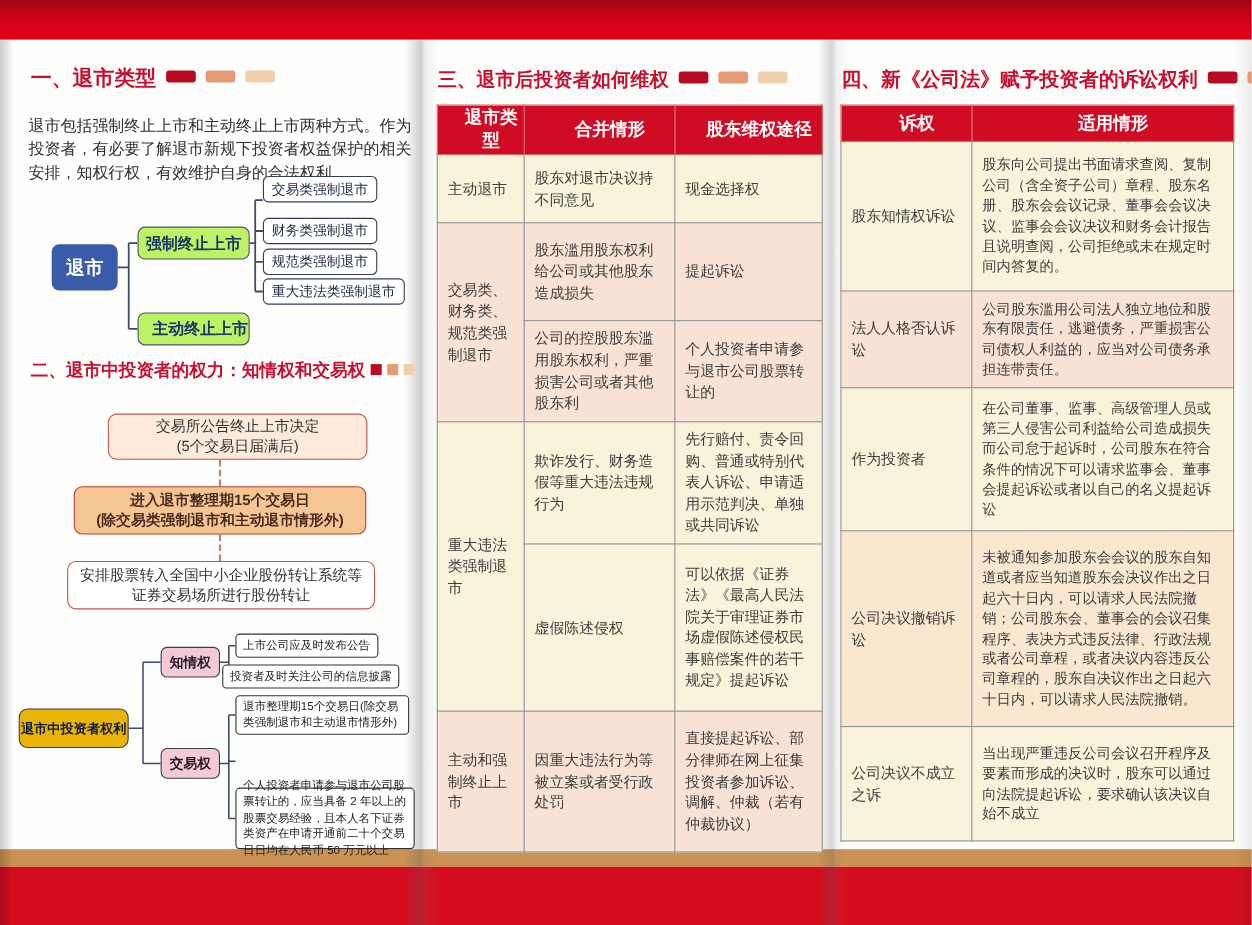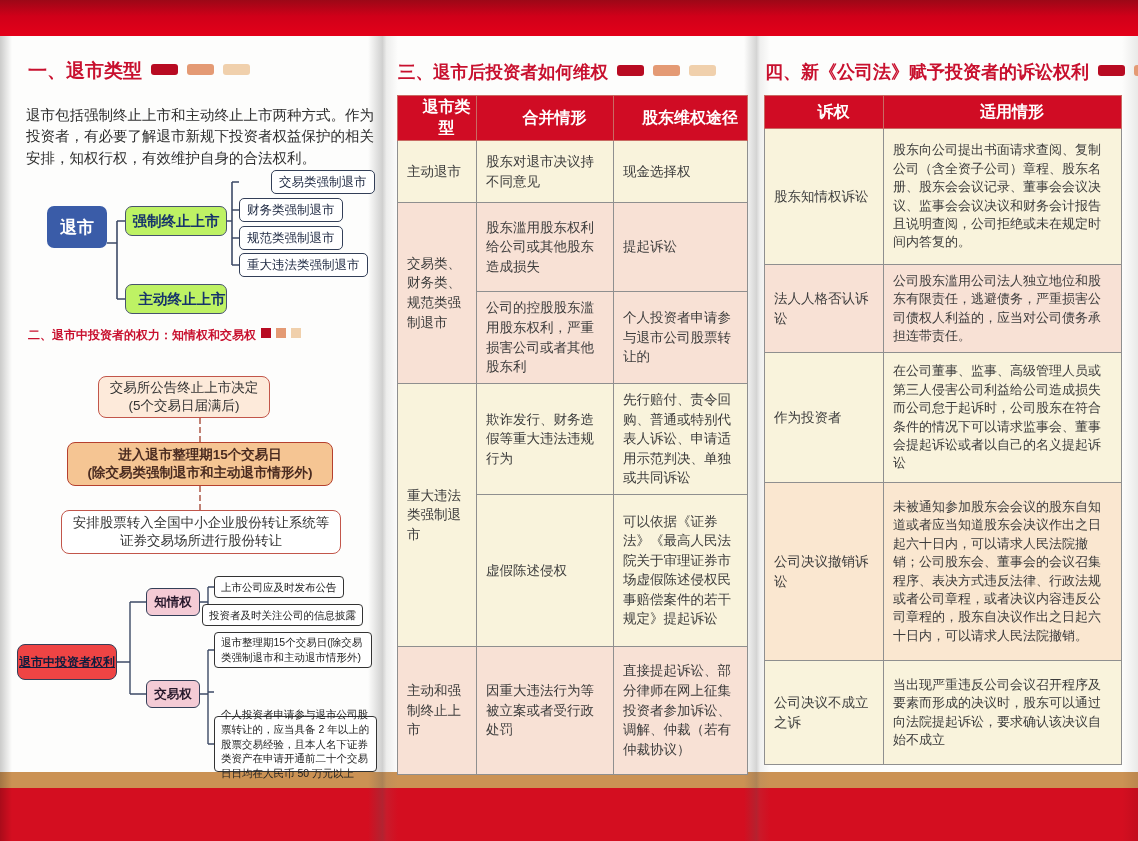--- a/index.html
+++ b/index.html
@@ -11,47 +11,47 @@
   .bottom-tan{position:absolute;left:0;top:772px;width:1138px;height:16px;background:#cb9254;}
   .bottom-red{position:absolute;left:0;top:788px;width:1138px;height:53px;background:#d40e20;}
   .fold{position:absolute;top:36px;height:805px;pointer-events:none;}
   .fold1{left:368px;width:30px;background:linear-gradient(90deg,rgba(90,90,90,0) 0%,rgba(90,90,90,.28) 48%,rgba(120,120,120,.12) 62%,rgba(255,255,255,0) 100%);}
   .fold2{left:744px;width:26px;background:linear-gradient(90deg,rgba(90,90,90,0) 0%,rgba(90,90,90,.25) 48%,rgba(120,120,120,.10) 62%,rgba(255,255,255,0) 100%);}
   .edgeL{left:0;width:12px;background:linear-gradient(90deg,rgba(0,0,0,.20),rgba(0,0,0,0));}
   .edgeR{left:1122px;width:16px;background:linear-gradient(90deg,rgba(255,255,255,0),rgba(0,0,0,.08));}
   
   .sec-title{position:absolute;color:#c8102e;font-weight:bold;white-space:nowrap;}
   .s1-title{left:28px;top:58px;font-size:19px;}
-  .s2-title{left:28px;top:327px;font-size:12px;}
+  .s2-title{left:28px;top:327px;font-size:16px;}
   .s3-title{left:398px;top:60px;font-size:17.5px;}
   .s4-title{left:765px;top:60px;font-size:18px;}
   .bar{display:inline-block;width:27px;height:11px;border-radius:3px;margin-left:9px;vertical-align:2px;}
   .sq{display:inline-block;width:10px;height:10px;margin-left:5px;vertical-align:1px;}
   .c1{background:#b80b22;} .c2{background:#e49a74;} .c3{background:#f0d0ac;}
   
   .s1-intro{position:absolute;left:26px;top:90px;width:348px;font-size:14.5px;line-height:1.5;color:#2e2e2e;}
   
   .fc{position:absolute;}
   .fc1{left:25px;top:160px;width:348px;height:164px;}
   .tree{left:12px;top:556px;width:364px;height:222px;}
   .fc svg{position:absolute;left:0;top:0;}
   .fc-box{position:absolute;box-sizing:border-box;display:flex;align-items:center;justify-content:center;text-align:center;}
   .root1{background:#3a5ca8;color:#fff;font-weight:bold;font-size:17px;border-radius:7px;}
   .green{background:#bef264;border:1.5px solid #47536e;color:#17346b;font-weight:bold;font-size:14.5px;border-radius:7px;}
   .leaf{background:#fff;border:1.3px solid #333f58;color:#1c2740;font-size:12.5px;border-radius:5px;white-space:nowrap;padding:0 7px;}
-  .t-root{background:#ef4444;border:1.4px solid #333f58;border-radius:8px;color:#101c3d;font-weight:bold;font-size:12px;text-decoration:underline;}
+  .t-root{background:#eab308;border:1.4px solid #333f58;border-radius:8px;color:#101c3d;font-weight:bold;font-size:12px;}
   .t-pink{background:#f4cbd5;border:1.4px solid #333f58;border-radius:6px;color:#26182b;font-weight:bold;font-size:12.5px;}
   .t-leaf{background:#fff;border:1.1px solid #333;border-radius:4px;color:#222;font-size:10.5px;line-height:1.4;
           padding:2px 6px;text-align:left;display:flex;align-items:center;box-sizing:border-box;}
   .nowrap{white-space:nowrap;}
   
   .steps{position:absolute;left:25px;top:372px;width:348px;height:186px;}
   .step{position:absolute;box-sizing:border-box;border-radius:8px;text-align:center;display:flex;flex-direction:column;
         justify-content:center;line-height:1.35;font-size:13.5px;}
-  .stepA{left:73px;top:4px;width:172px;height:42px;background:#fdeada;border:1.6px solid #c2564a;color:#333;}
+  .stepA{left:73px;top:4px;width:236px;height:42px;background:#fdeada;border:1.6px solid #c2564a;color:#333;}
   .stepB{left:42px;top:70px;width:266px;height:44px;background:#f5c593;border:1.6px solid #b5402e;color:#4a2b20;font-weight:bold;}
   .stepC{left:36px;top:138px;width:280px;height:44px;background:#fff;border:1.6px solid #c2564a;color:#333;}
   .dash{position:absolute;width:0;border-left:2.5px dashed #c08073;left:174px;height:24px;}
   .dashA{top:46px;} .dashB{top:114px;}
   
   .dtable{border-collapse:collapse;table-layout:fixed;position:absolute;background:#fff;}
   .p2-table{left:397px;top:95px;width:350px;}
   .p3-table{left:764px;top:95px;width:357px;}
   .dtable th{background:#d00c24;color:#fff;font-size:16px;font-weight:bold;height:30px;
              border:1px solid #c96a63;text-align:center;padding-left:20px;}
@@ -83,24 +83,24 @@
 
     <p class="s1-intro">退市包括强制终止上市和主动终止上市两种方式。作为投资者，有必要了解退市新规下投资者权益保护的相关安排，知权行权，有效维护自身的合法权利。</p>
 
     <div class="fc fc1">
       <svg width="348" height="164">
         <g fill="none" stroke="#3d4a66" stroke-width="1.6">
           <path d="M82,83 L92,83 M92,61 L92,139 M92,61 L100,61 M92,139 L100,139"></path>
           <path d="M202,61 L207,61 M207,22 L207,105 M207,22 L214,22 M207,50 L214,50 M207,78 L214,78 M207,105 L214,105"></path>
         </g>
       </svg>
-      <div class="fc-box root1" style="left:22px;top:46px;width:60px;height:42px;">退市</div>
+      <div class="fc-box root1" style="left:22px;top:62px;width:60px;height:42px;">退市</div>
       <div class="fc-box green" style="left:100px;top:46px;width:102px;height:30px;">强制终止上市</div>
       <div class="fc-box green" style="left:100px;top:124px;width:102px;height:30px;padding-left:12px;">主动终止上市</div>
-      <div class="fc-box leaf" style="left:214px;top:10px;height:24px;margin-left:32px;">交易类强制退市</div>
+      <div class="fc-box leaf" style="left:214px;top:0;height:24px;">交易类强制退市</div>
       <div class="fc-box leaf" style="left:214px;top:38px;height:24px;">财务类强制退市</div>
       <div class="fc-box leaf" style="left:214px;top:66px;height:24px;">规范类强制退市</div>
       <div class="fc-box leaf" style="left:214px;top:93px;height:24px;">重大违法类强制退市</div>
     </div>
 
     <div class="sec-title s2-title">
       <span>二、退市中投资者的权力：知情权和交易权</span><span class="sq c1"></span><span class="sq c2"></span><span class="sq c3"></span>
     </div>
 
     <div class="steps">

